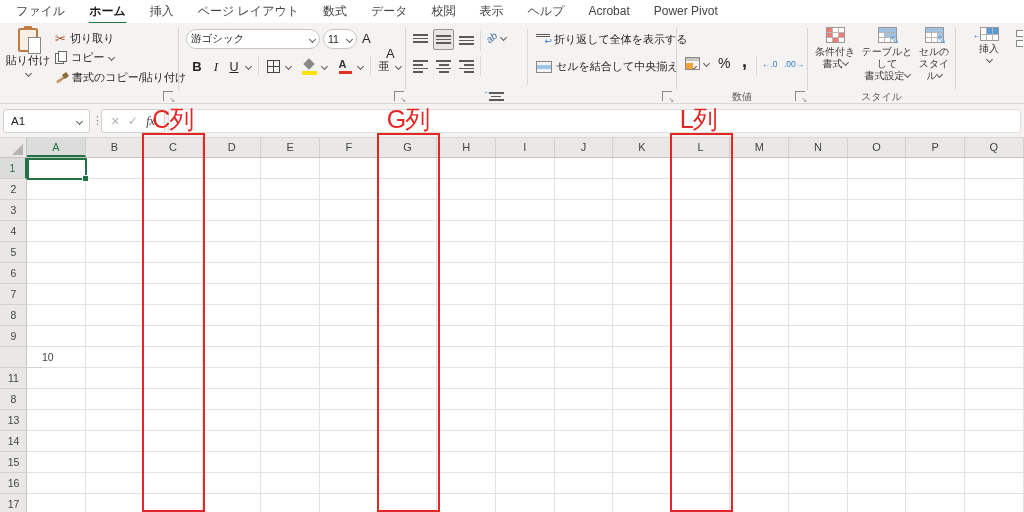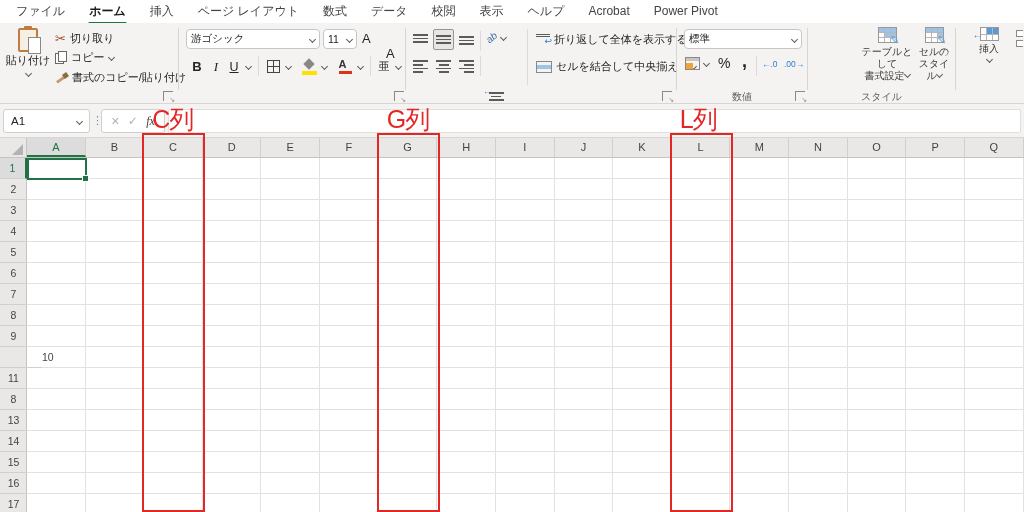--- a/index.html
+++ b/index.html
@@ -36,21 +36,21 @@
   .ic-copy { position:relative; width:12px; height:13px; }
   .ic-copy i { position:absolute; background:#fff; border:1px solid #6a6867; width:9px; height:11px; }
   .ic-copy i:first-child { left:0; bottom:0; }
   .ic-copy i:last-child { right:0; top:0; }
   .ic-brush { position:relative; width:13px; height:13px; }
   .ic-brush::before { content:""; position:absolute; left:1px; top:7px; width:10px; height:3px;
     background:#c49a6c; transform:rotate(-35deg); }
   .ic-brush::after { content:""; position:absolute; right:0; top:2px; width:5px; height:5px;
     background:#8a6d3b; transform:rotate(-35deg); }
   
-  .combo { position:absolute; background:#fff; border:1px solid #c8c6c4; border-radius:4px;
+  .combo { position:absolute; background:#fff; border:1px solid #c8c6c4; border-radius:10px;
     display:flex; align-items:center; font-size:10.5px; padding:0 4px; height:20px; }
   .combo .cv { margin-left:auto; }
   .tbtn { position:absolute; top:32px; height:23px; display:flex; align-items:center; justify-content:center; }
   .ssep { position:absolute; top:33px; height:20px; width:1px; background:#dcdad8; }
   .ic-borders { width:13px; height:13px; border:1px solid #444;
     background:linear-gradient(#444,#444) center/13px 1px no-repeat,
                linear-gradient(#444,#444) center/1px 13px no-repeat; }
   .ic-fill { position:relative; width:15px; height:16px; }
   .ic-fill::before { content:""; position:absolute; left:3px; top:1px; width:8px; height:8px; background:#8a8886; transform:rotate(45deg); }
   .ic-fill::after { content:""; position:absolute; left:0; bottom:0; width:15px; height:3.5px; background:#ffe100; }
@@ -309,41 +309,52 @@
       <span>折り返して全体を表示する</span>
     </div>
     <div class="rbtn" style="left:536px; top:36px;">
       <span class="ic-merge"></span>
       <span>セルを結合して中央揃え</span>
       <span class="cv" style="margin-left:8px;"></span>
     </div>
     <div class="launcher" style="left:662px; top:68px;"></div>
     <div class="gsep" style="left:676px;"></div>
 
-    <div class="combo" style="left:684px; top:6px; width:118px;">
-      <span>標準</span>
-      <span class="cv"></span>
-    </div>
     <div class="rbtn" style="left:685px; top:34px;">
       <span class="ic-acct"></span>
       <span class="cv"></span>
     </div>
     <div class="rbtn" style="left:718px; top:32px; font-size:14px;">%</div>
     <div class="rbtn" style="left:742px; top:28px; font-size:18px; font-weight:bold;">,</div>
     <div class="ssep" style="left:756px;"></div>
     <div class="rbtn dectxt" style="left:762px; top:36px;">
         <b>←.0</b>
       </div>
     <div class="rbtn dectxt" style="left:784px; top:36px;">
         <b>.00→</b>
       </div>
     <div class="glabel" style="left:678px; width:128px;">数値</div>
     <div class="launcher" style="left:795px; top:68px;"></div>
     <div class="gsep" style="left:807px;"></div>
 
+    <div class="stybtn" style="left:810px; width:50px;">
+      <span class="mini-grid">
+          <i class="red"></i>
+          <i></i>
+          <i></i>
+          <i class="red"></i>
+          <i></i>
+          <i class="red"></i>
+          <i></i>
+          <i class="red"></i>
+          <i></i>
+        </span>
+      <span>条件付き</span><br>
+      <span>書式</span><span class="cv"></span>
+    </div>
     <div class="stybtn" style="left:860px; width:54px;">
       <span class="mini-grid">
           <i class="blu"></i>
           <i class="blu"></i>
           <i class="blu"></i>
           <i></i>
           <i class="blu"></i>
           <i class="blu"></i>
           <i></i>
           <i></i>

